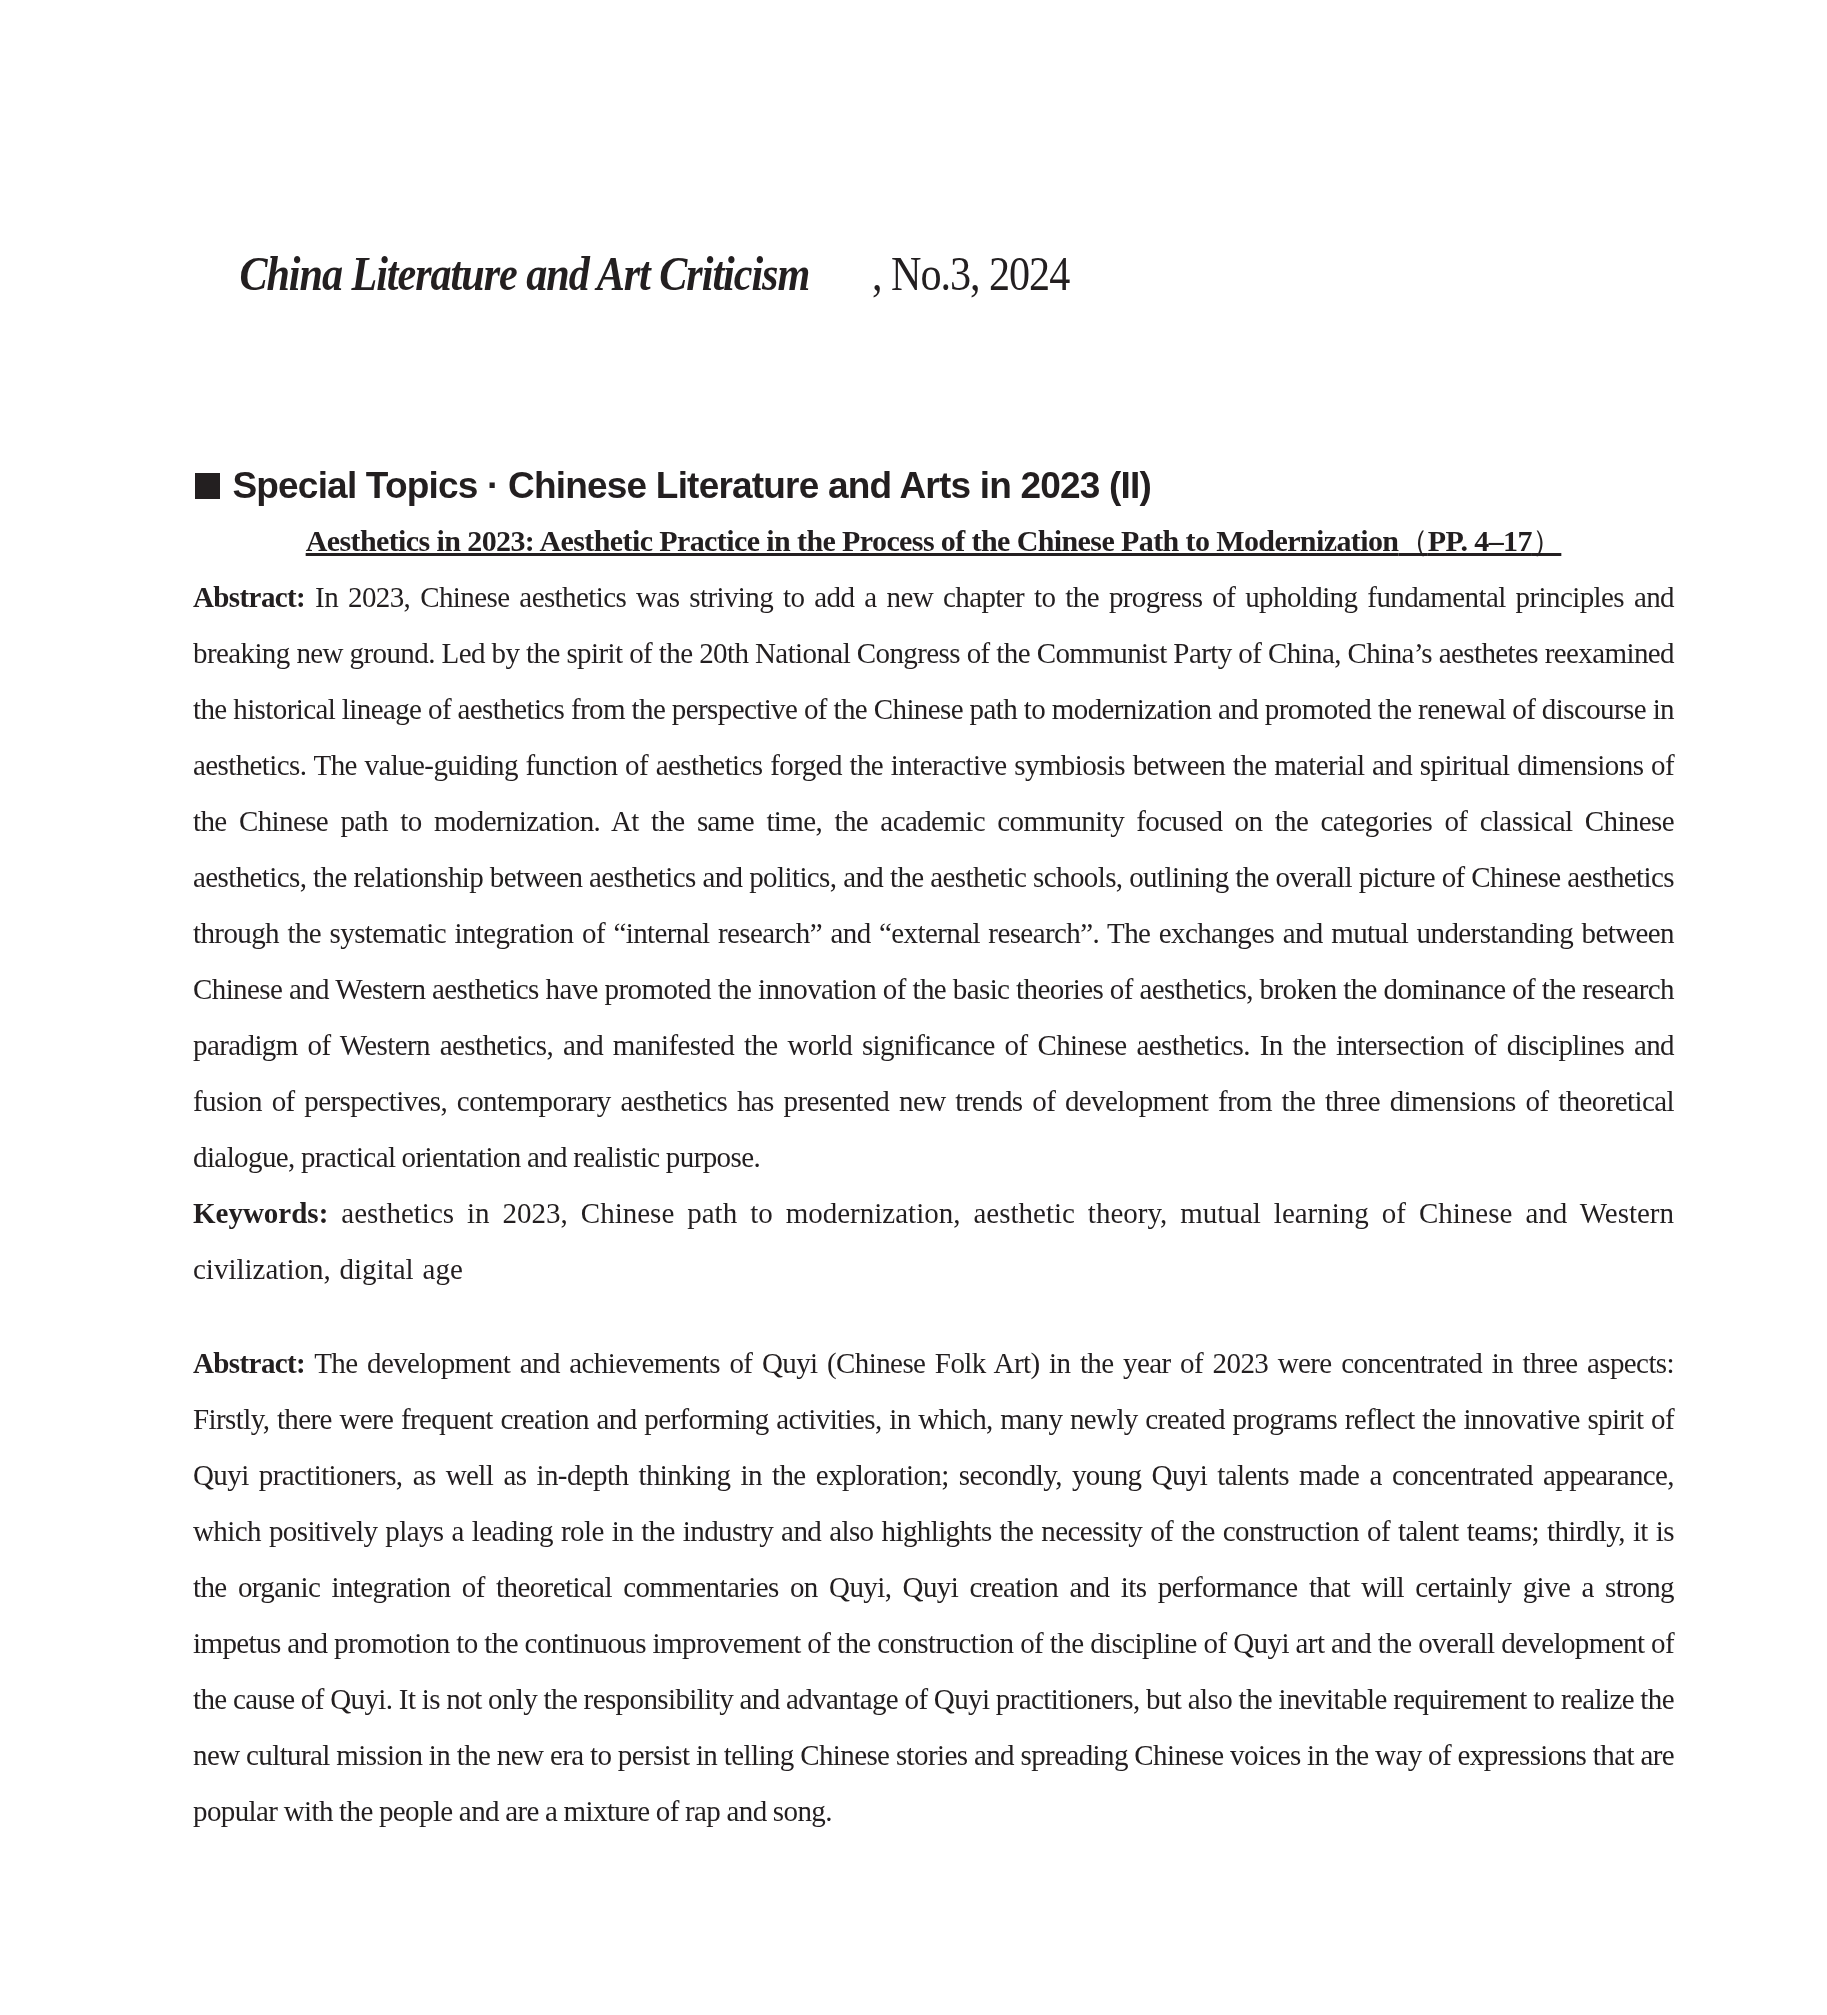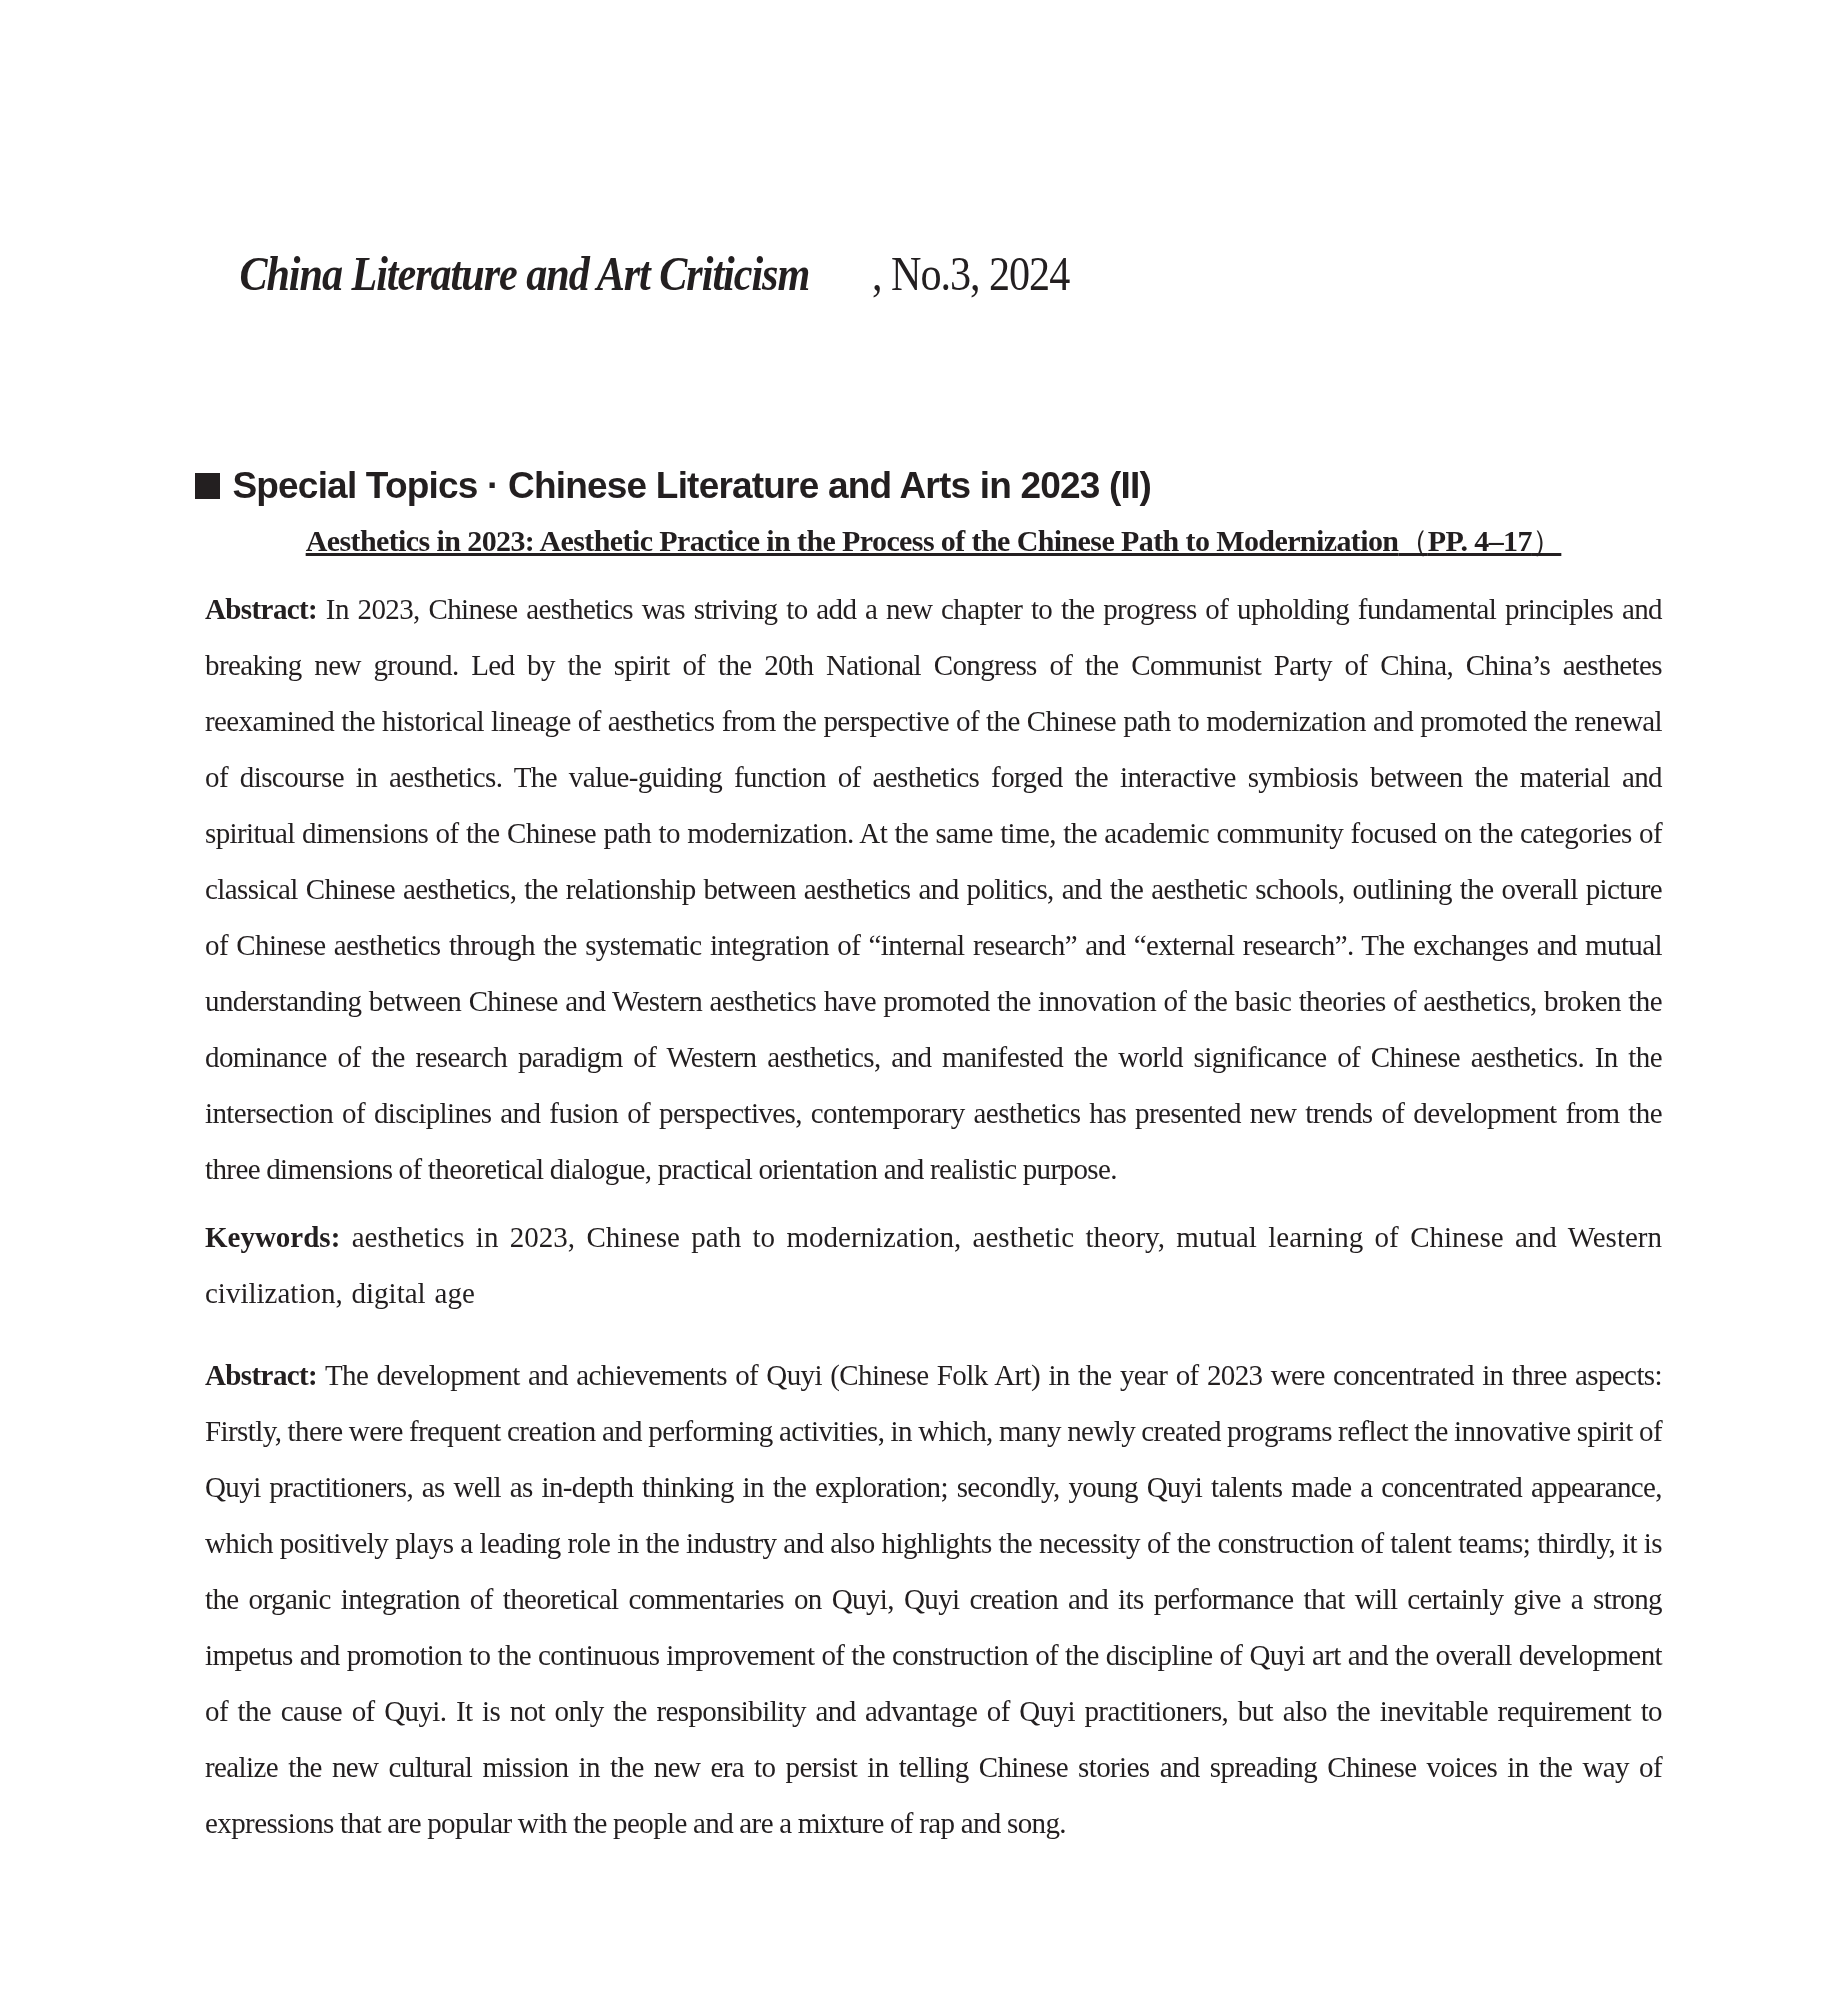--- a/index.html
+++ b/index.html
@@ -94,21 +94,21 @@
       text-align-last: left;
       font-size: 29px;
       line-height: 56px;
       letter-spacing: -0.6px;
       word-spacing: -0.4px;
     }
     .art-body .label {
       font-weight: bold;
     }
     .art-body p {
-      margin: 12px;
+      margin: 0;
     }
     .art-body .wide {
       letter-spacing: 0px;
       word-spacing: 1.6px;
     }
   </style>
 </head>
 <body>
 
 <div class="page">

